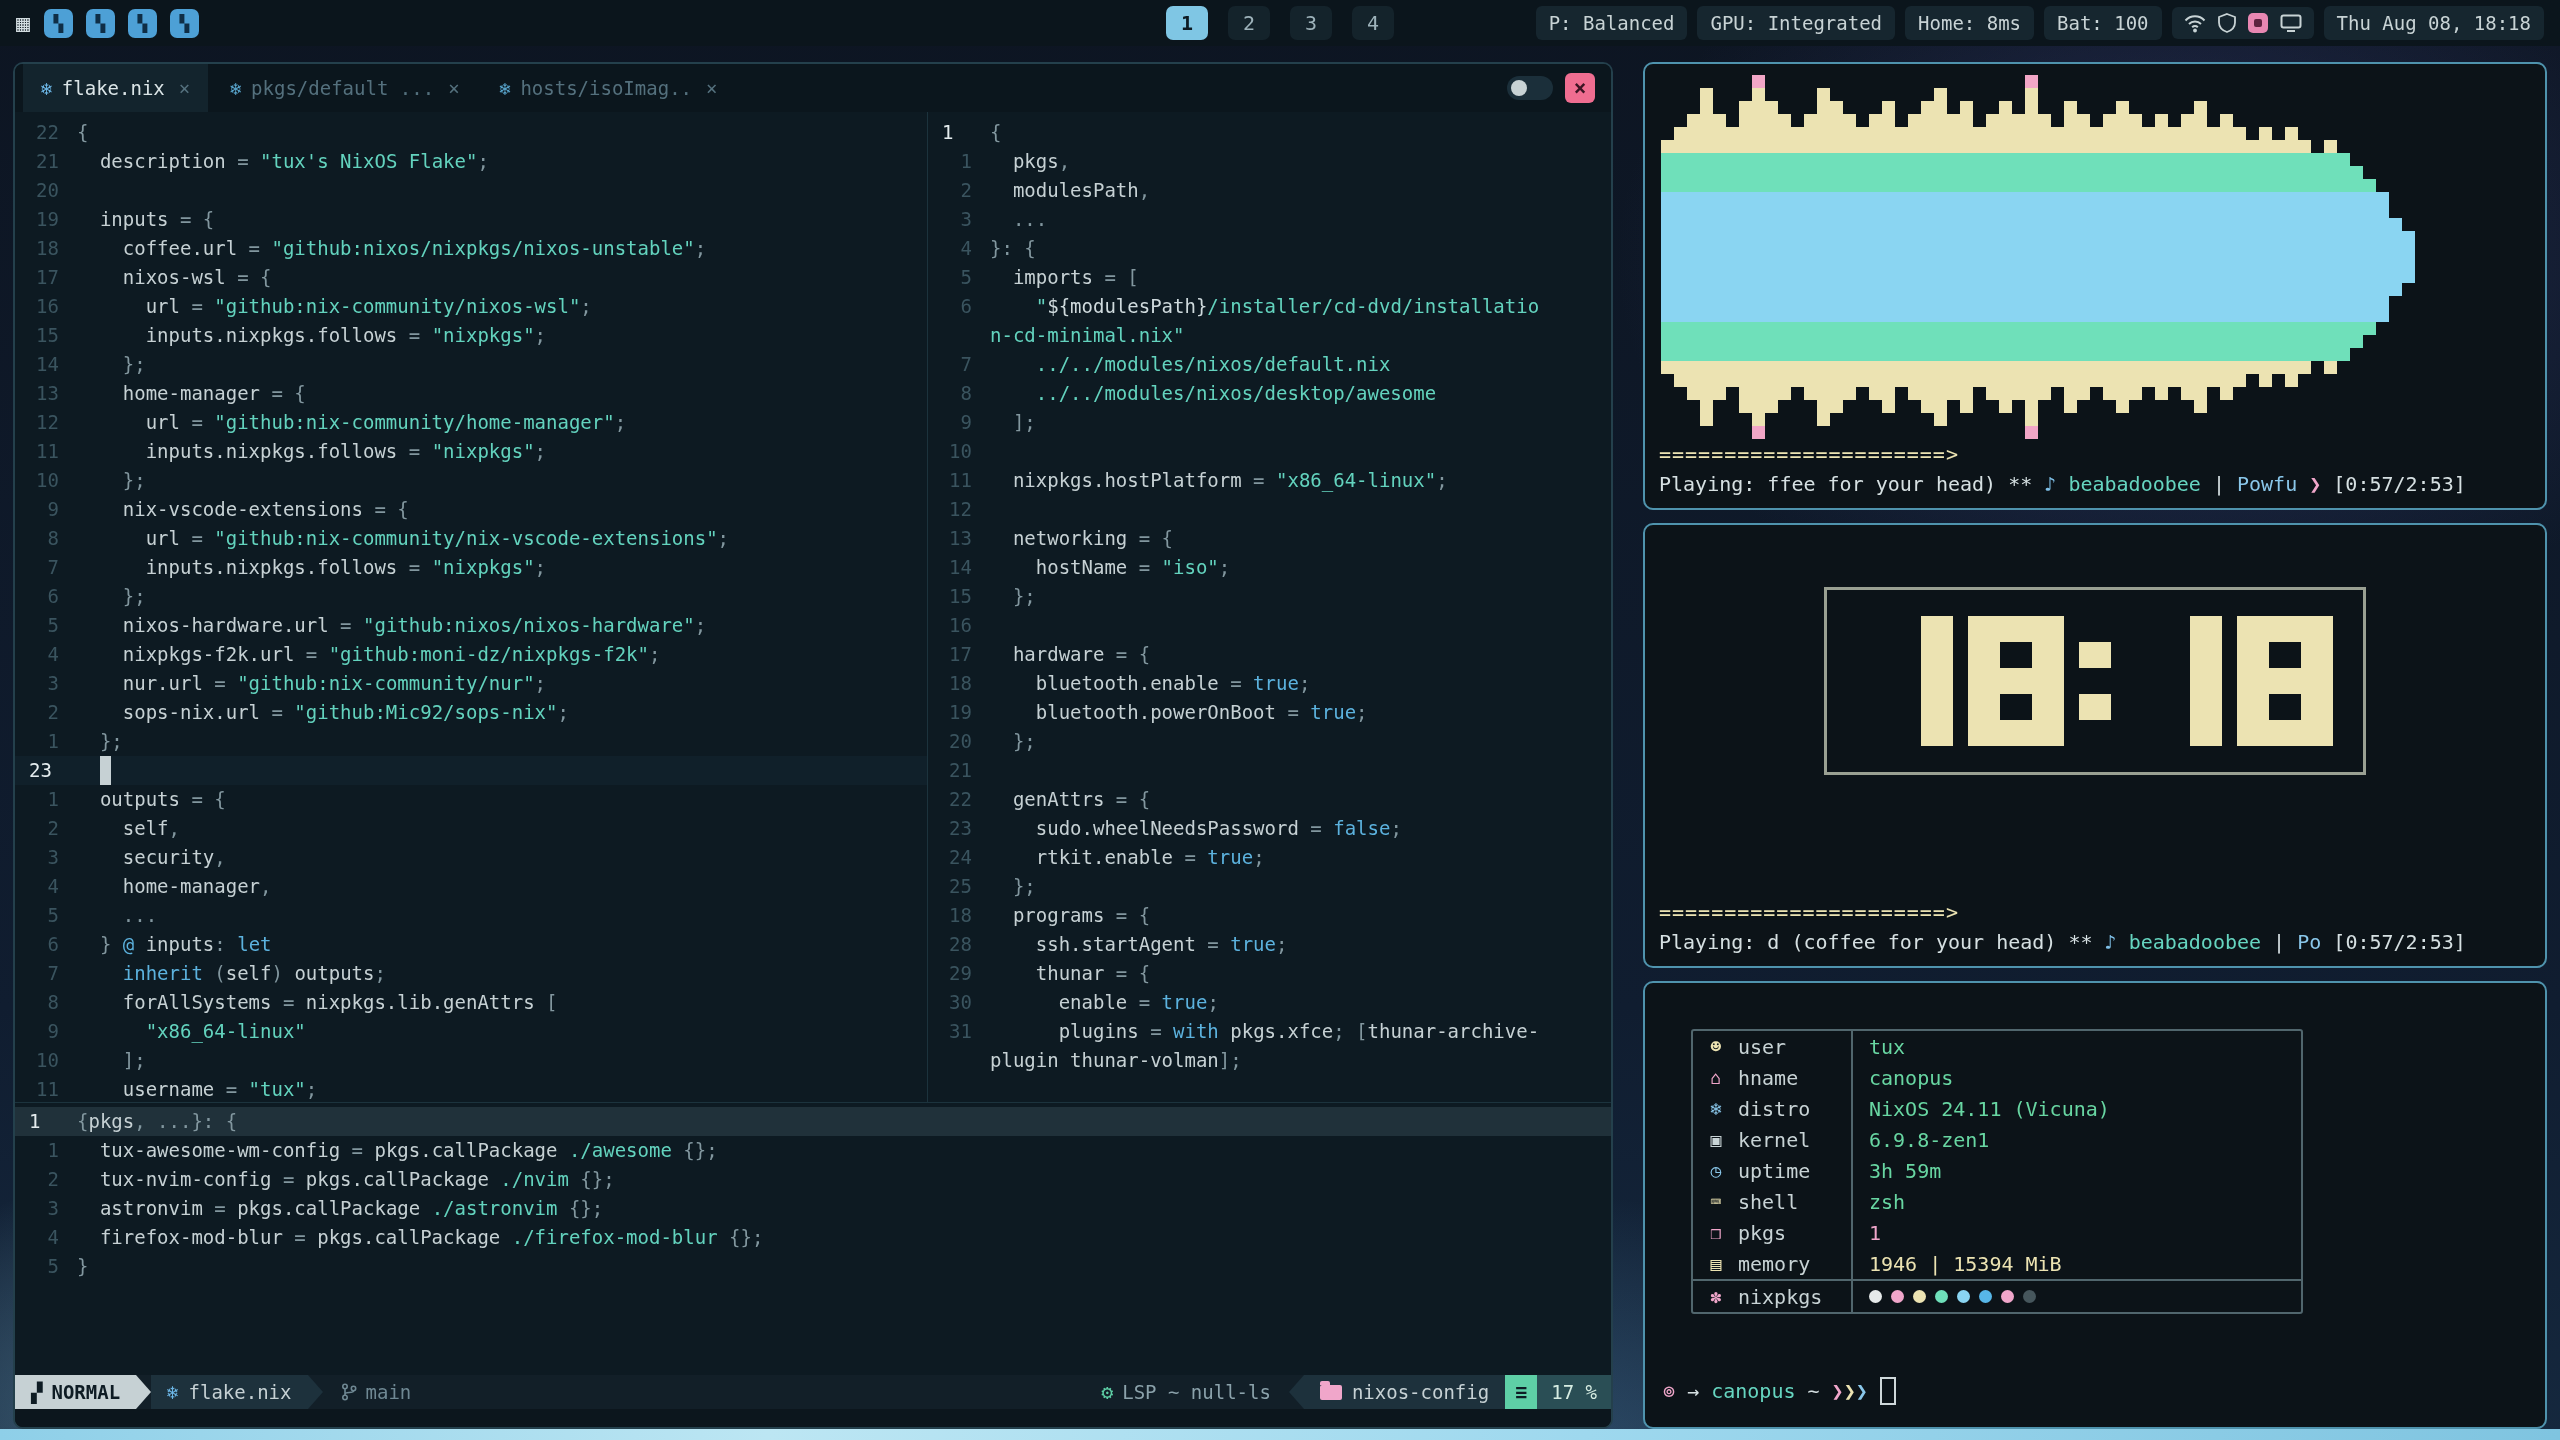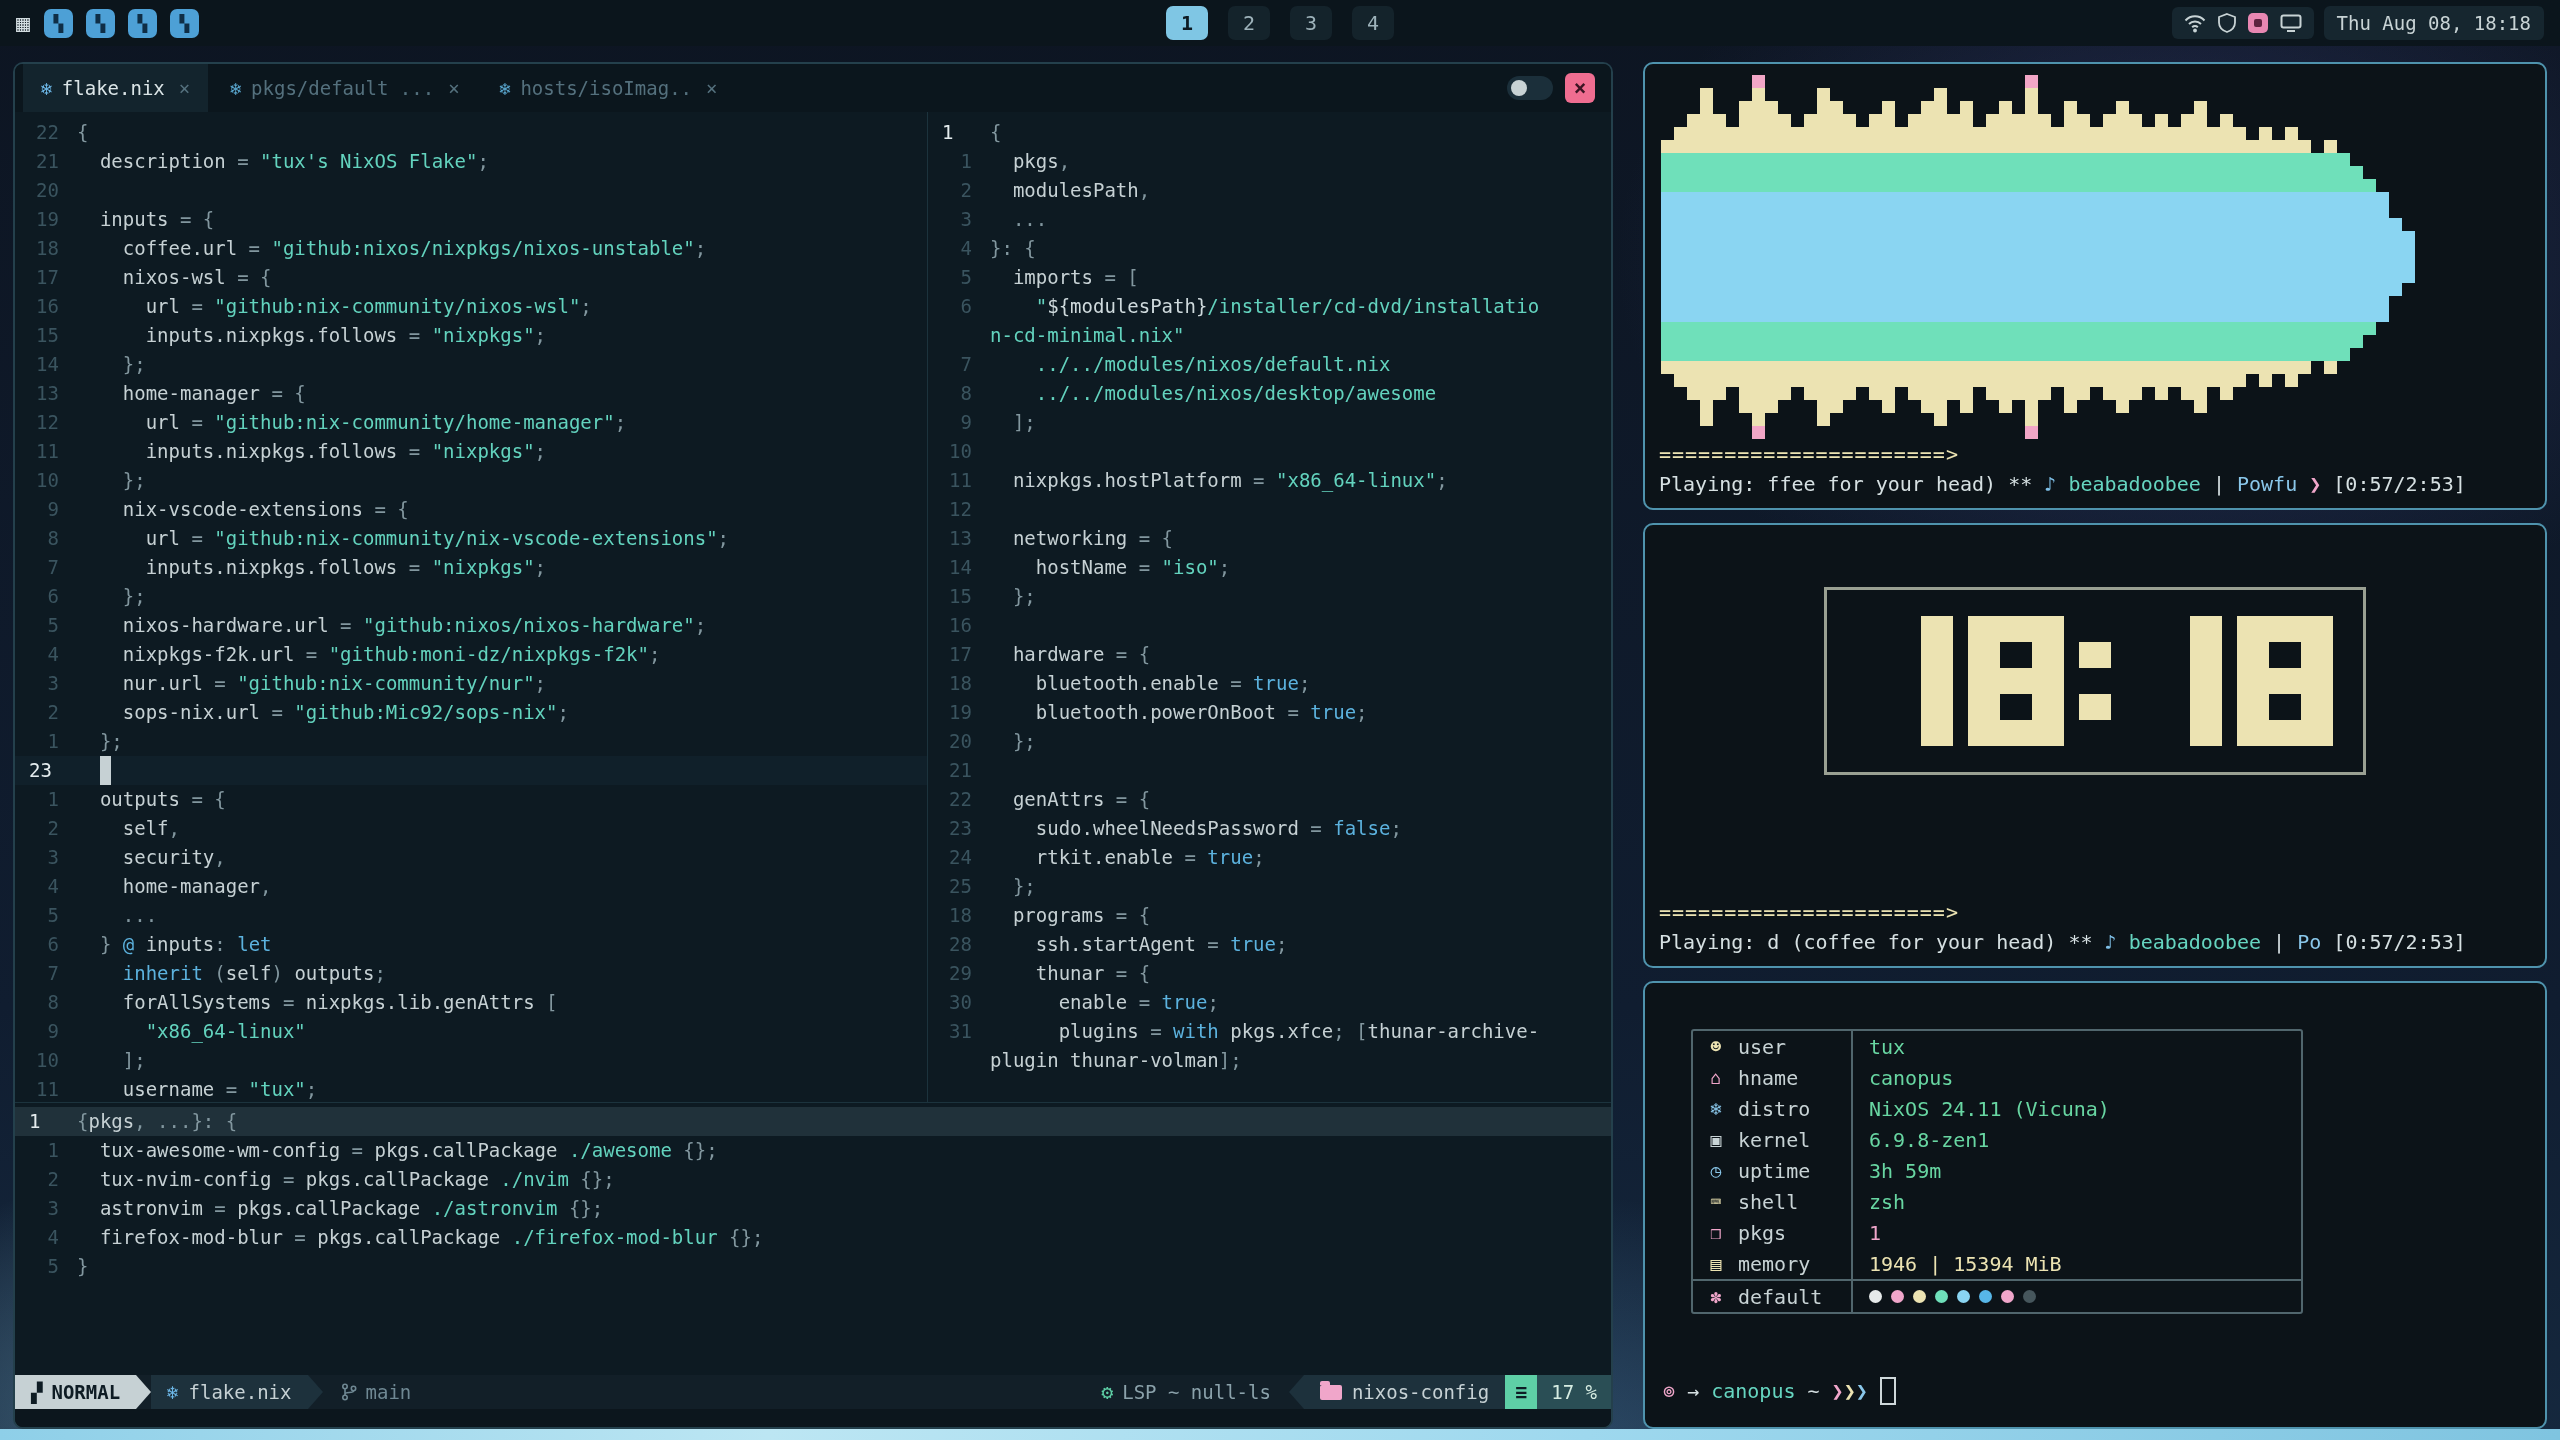--- a/index.html
+++ b/index.html
@@ -125,20 +125,26 @@
         <div class="ws-icon">▚</div>
       </div>
   </div>
   <div class="tb-center" id="tags">
       <div class="tag active">1</div>
       <div class="tag">2</div>
       <div class="tag">3</div>
       <div class="tag">4</div>
     </div>
   <div class="tb-right">
+    <div id="status-segs" style="display:flex;gap:10px;">
+        <div class="seg">P: Balanced</div>
+        <div class="seg">GPU: Integrated</div>
+        <div class="seg">Home: 8ms</div>
+        <div class="seg">Bat: 100</div>
+      </div>
     <div class="icon-seg">
       <span>
         <svg width="22" height="19" viewBox="0 0 22 19">
           <path d="M1.5 6.5 A13 13 0 0 1 20.5 6.5" stroke="#c8d3d5" stroke-width="2" fill="none"></path>
           <path d="M5 10 A8.5 8.5 0 0 1 17 10" stroke="#c8d3d5" stroke-width="2" fill="none"></path>
           <path d="M8.2 13.2 A4 4 0 0 1 13.8 13.2" stroke="#c8d3d5" stroke-width="2" fill="none"></path>
           <circle cx="11" cy="16.5" r="1.9" fill="#c8d3d5"></circle>
         </svg>
       </span>
       <span>
@@ -884,21 +890,21 @@
         <span>pkgs</span>
       </div>
       <div class="ft-value"><span style="color: rgb(240, 166, 202);">1</span></div>
       <div class="ft-label">
         <span class="ft-icon" style="color: rgb(236, 227, 178);">▤</span>
         <span>memory</span>
       </div>
       <div class="ft-value"><span style="color: rgb(236, 227, 178);">1946 | 15394 MiB</span></div>
       <div class="ft-label ft-top">
         <span class="ft-icon" style="color: rgb(240, 166, 202);">✽</span>
-        <span>default</span>
+        <span>nixpkgs</span>
       </div>
       <div class="ft-value ft-top"><span class="dot" style="background: rgb(230, 234, 234);"></span><span class="dot" style="background: rgb(240, 166, 202);"></span><span class="dot" style="background: rgb(236, 227, 178);"></span><span class="dot" style="background: rgb(111, 224, 186);"></span><span class="dot" style="background: rgb(138, 213, 242);"></span><span class="dot" style="background: rgb(87, 182, 232);"></span><span class="dot" style="background: rgb(240, 166, 202);"></span><span class="dot" style="background: rgb(70, 86, 92);"></span></div>
     </div>
   <div class="prompt">
     <span id="prompt-parts" style="white-space:pre;"><span style="color: rgb(240, 166, 202);">⊚ </span><span style="color: rgb(214, 224, 226);">→ </span><span style="color: rgb(102, 213, 192);">canopus</span><span style="color: rgb(214, 224, 226);"> ~ </span><span style="color: rgb(240, 166, 202);">❯</span><span style="color: rgb(236, 227, 178);">❯</span><span style="color: rgb(138, 199, 234);">❯</span></span>
     <span class="cursor-box"></span>
   </div>
 </div>
 
 </body></html>

